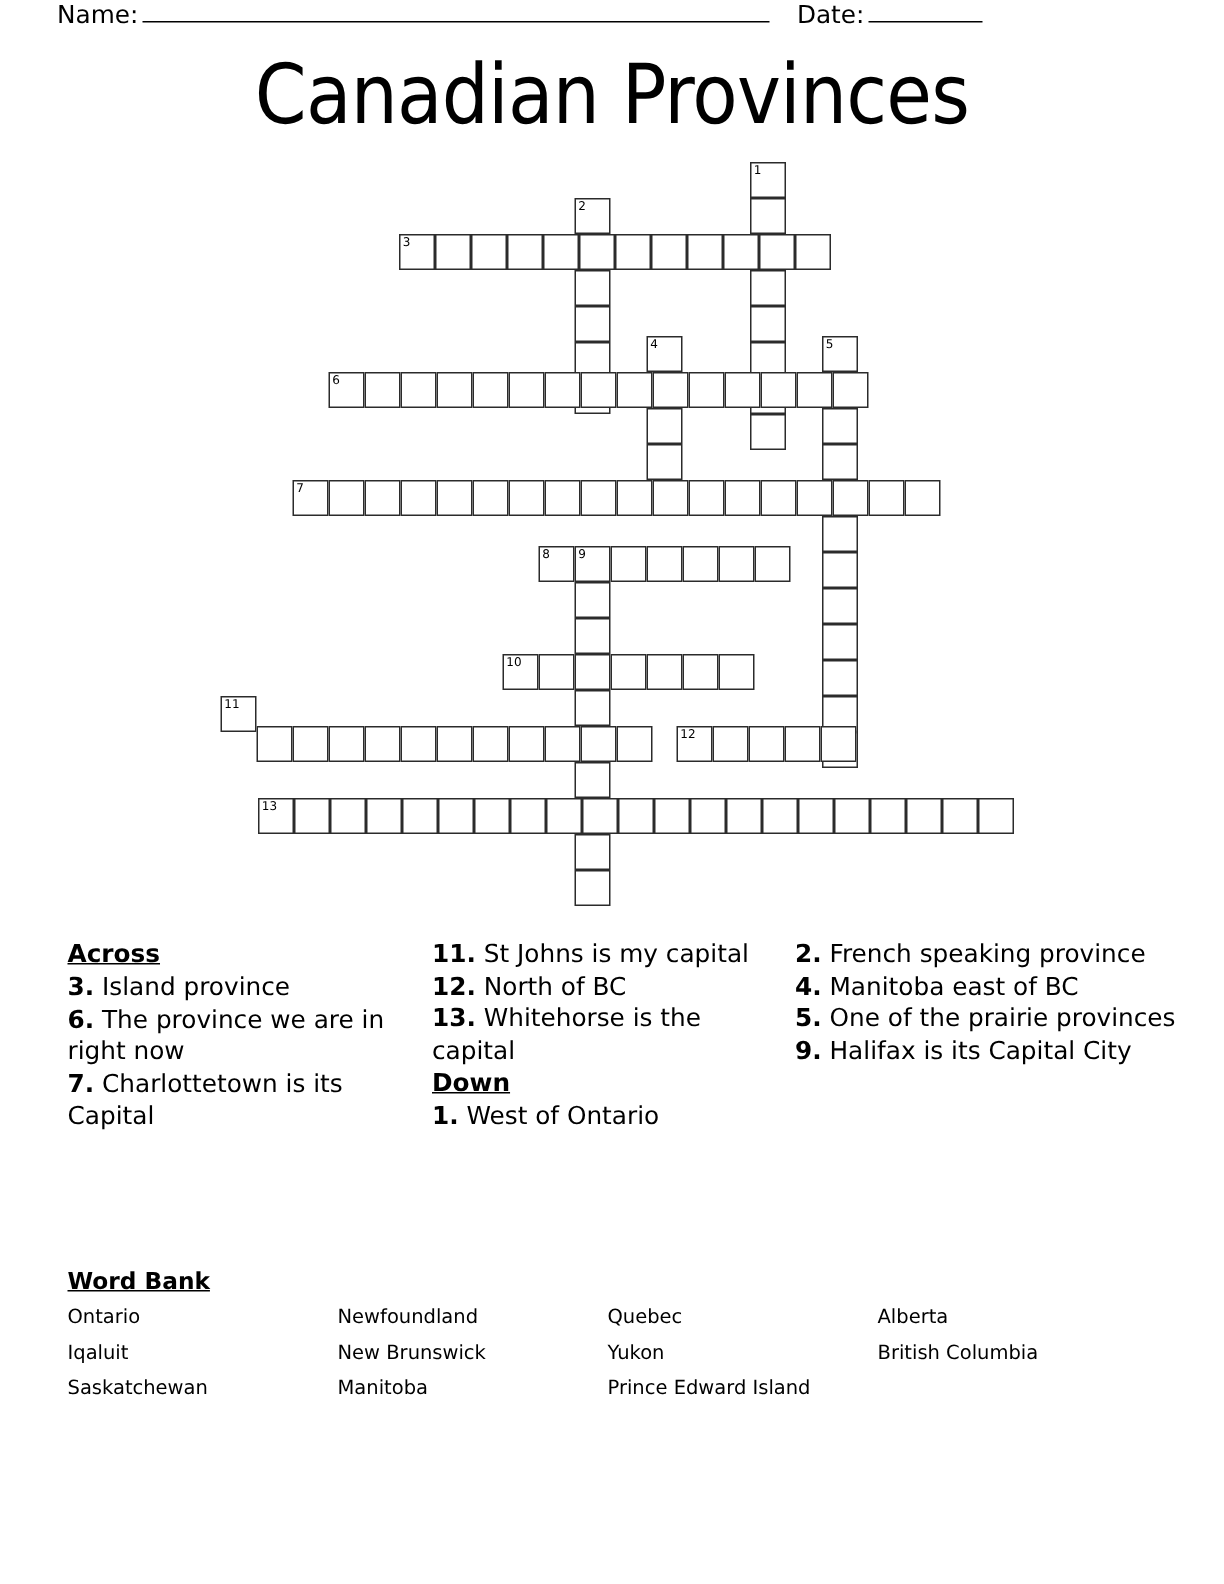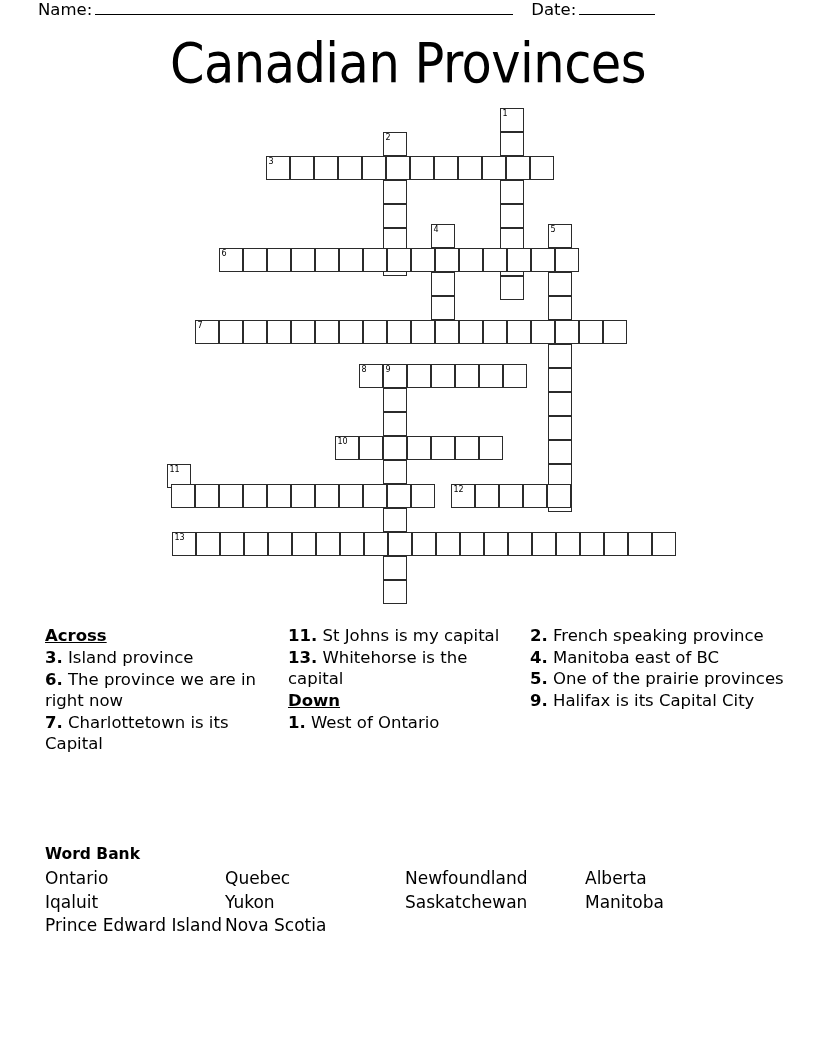--- a/index.html
+++ b/index.html
@@ -117,32 +117,33 @@
 
   
   #wordbank {
     position: absolute;
     left: 45px;
     top: 843px;
     width: 745px;
   }
   .wb-heading {
     font-weight: bold;
+    text-decoration: underline;
     font-size: 15.5px;
     line-height: 22px;
     display: block;
     margin-bottom: 2px;
   }
   .wb-grid {
     display: grid;
     grid-template-columns: 180px 180px 180px 205px;
     row-gap: 0px;
   }
   .wb-item {
-    font-size: 17px;
+    font-size: 13px;
     line-height: 23.5px;
     white-space: nowrap;
   }
 </style>
 </head>
 <body>
 
 <div class="namedate">
   <span class="nd-label">Name:</span>
   <span class="nd-rule name-rule"></span>
@@ -264,21 +265,21 @@
     <div class="xw-cell" style="left: 383px; top: 556px;"></div>
     <div class="xw-cell" style="left: 383px; top: 580px;"></div>
     <div class="xw-cell" style="left: 335px; top: 436px;">
       <span class="xw-num">10</span>
     </div>
     <div class="xw-cell" style="left: 359px; top: 436px;"></div>
     <div class="xw-cell" style="left: 407px; top: 436px;"></div>
     <div class="xw-cell" style="left: 431px; top: 436px;"></div>
     <div class="xw-cell" style="left: 455px; top: 436px;"></div>
     <div class="xw-cell" style="left: 479px; top: 436px;"></div>
-    <div class="xw-cell" style="left: 147px; top: 464px; margin-left: 20px;">
+    <div class="xw-cell" style="left: 147px; top: 464px;">
       <span class="xw-num">11</span>
     </div>
     <div class="xw-cell" style="left: 171px; top: 484px;"></div>
     <div class="xw-cell" style="left: 195px; top: 484px;"></div>
     <div class="xw-cell" style="left: 219px; top: 484px;"></div>
     <div class="xw-cell" style="left: 243px; top: 484px;"></div>
     <div class="xw-cell" style="left: 267px; top: 484px;"></div>
     <div class="xw-cell" style="left: 291px; top: 484px;"></div>
     <div class="xw-cell" style="left: 315px; top: 484px;"></div>
     <div class="xw-cell" style="left: 339px; top: 484px;"></div>
@@ -320,40 +321,42 @@
 <div id="clues">
   <div class="clue-col col-a">
     <span class="clue-heading">Across</span>
     <span class="clue-line"><span class="cnum">3.</span> <span>Island province</span></span>
     <span class="clue-line"><span class="cnum">6.</span> <span>The province we are in right now</span></span>
     <span class="clue-line"><span class="cnum">7.</span> <span>Charlottetown is its Capital</span></span>
   </div>
 
   <div class="clue-col col-b">
     <span class="clue-line"><span class="cnum">11.</span> <span>St Johns is my capital</span></span>
+    <span class="clue-line"><span class="cnum">12.</span> <span>North of BC</span></span>
     <span class="clue-line"><span class="cnum">13.</span> <span>Whitehorse is the capital</span></span>
     <span class="clue-heading">Down</span>
     <span class="clue-line"><span class="cnum">1.</span> <span>West of Ontario</span></span>
   </div>
 
   <div class="clue-col col-c">
     <span class="clue-line"><span class="cnum">2.</span> <span>French speaking province</span></span>
     <span class="clue-line"><span class="cnum">4.</span> <span>Manitoba east of BC</span></span>
     <span class="clue-line"><span class="cnum">5.</span> <span>One of the prairie provinces</span></span>
     <span class="clue-line"><span class="cnum">9.</span> <span>Halifax is its Capital City</span></span>
   </div>
 </div>
 
 <div id="wordbank">
   <span class="wb-heading">Word Bank</span>
   <div class="wb-grid">
     <span class="wb-item">Ontario</span>
+    <span class="wb-item">Newfoundland</span>
     <span class="wb-item">Quebec</span>
-    <span class="wb-item">Newfoundland</span>
     <span class="wb-item">Alberta</span>
     <span class="wb-item">Iqaluit</span>
+    <span class="wb-item">New Brunswick</span>
     <span class="wb-item">Yukon</span>
+    <span class="wb-item">British Columbia</span>
     <span class="wb-item">Saskatchewan</span>
     <span class="wb-item">Manitoba</span>
     <span class="wb-item">Prince Edward Island</span>
-    <span class="wb-item">Nova Scotia</span>
   </div>
 </div>
 
 </body></html>

